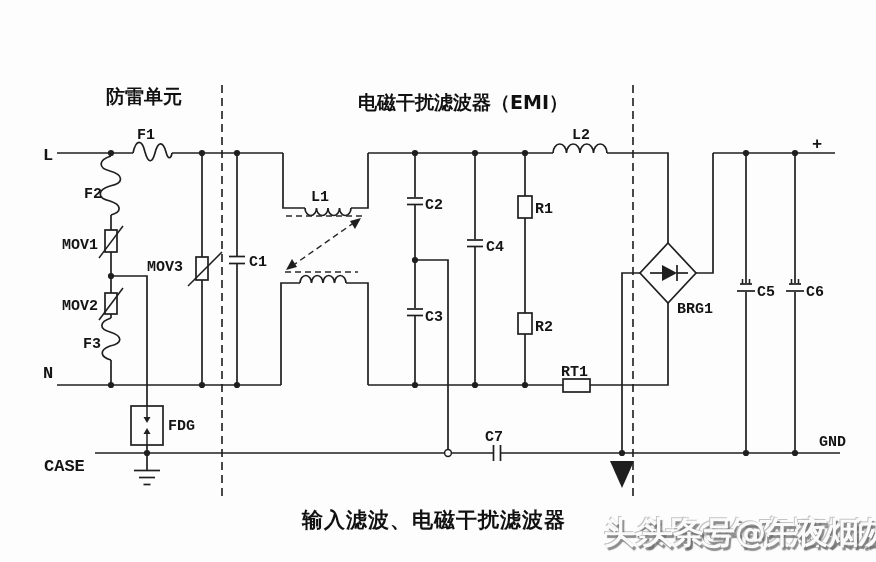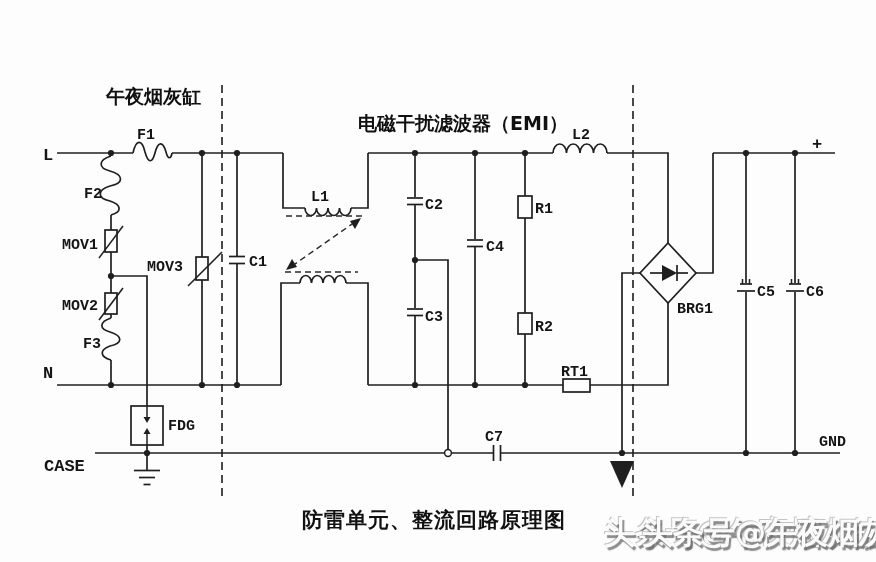--- a/index.html
+++ b/index.html
@@ -230,23 +230,23 @@
     <text class="comp" x="535" y="213">R1</text>
     <text class="comp" x="535" y="331">R2</text>
     <text class="comp" x="561" y="376">RT1</text>
     <text class="comp" x="485" y="441">C7</text>
     <text class="comp" x="572" y="139">L2</text>
     <text class="comp" x="677" y="313">BRG1</text>
     <text class="comp" x="757" y="296">C5</text>
     <text class="comp" x="806" y="296">C6</text>
   </svg>
 
-  <div class="cjk hdr" style="left:106px;top:84px;">午夜烟灰缸</div>
-
-  <div class="cjk hdr" style="left:358px;top:90px;margin-top:21px;">电磁干扰滤波器（EMI）</div>
-
-
-  <div class="cjk title" style="left:302px;top:506px;">防雷单元、整流回路原理图</div>
+  <div class="cjk hdr" style="left:106px;top:84px;">防雷单元</div>
+
+  <div class="cjk hdr" style="left:358px;top:90px;">电磁干扰滤波器（EMI）</div>
+
+
+  <div class="cjk title" style="left:302px;top:506px;">输入滤波、电磁干扰滤波器</div>
 
   <div class="wm" style="left:604px;">头条号@午夜烟灰缸</div>
   <div class="wm" style="left:642px;">头条号@午夜烟灰缸</div>
 
 </div>
 
 </body></html>

